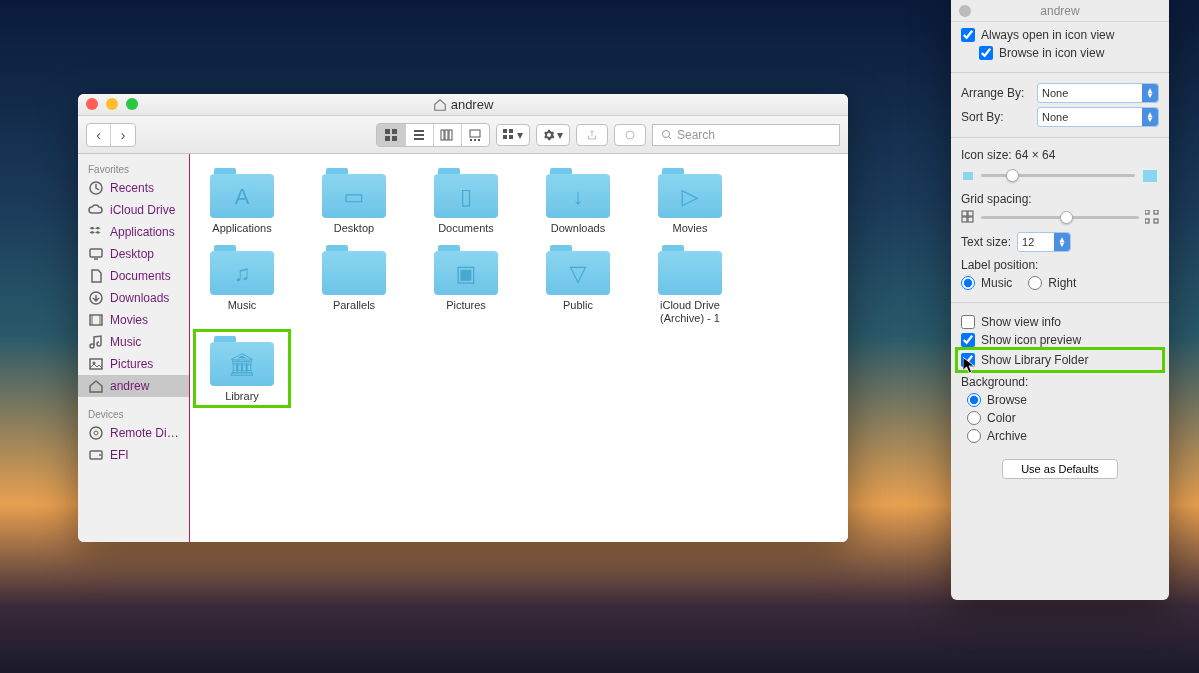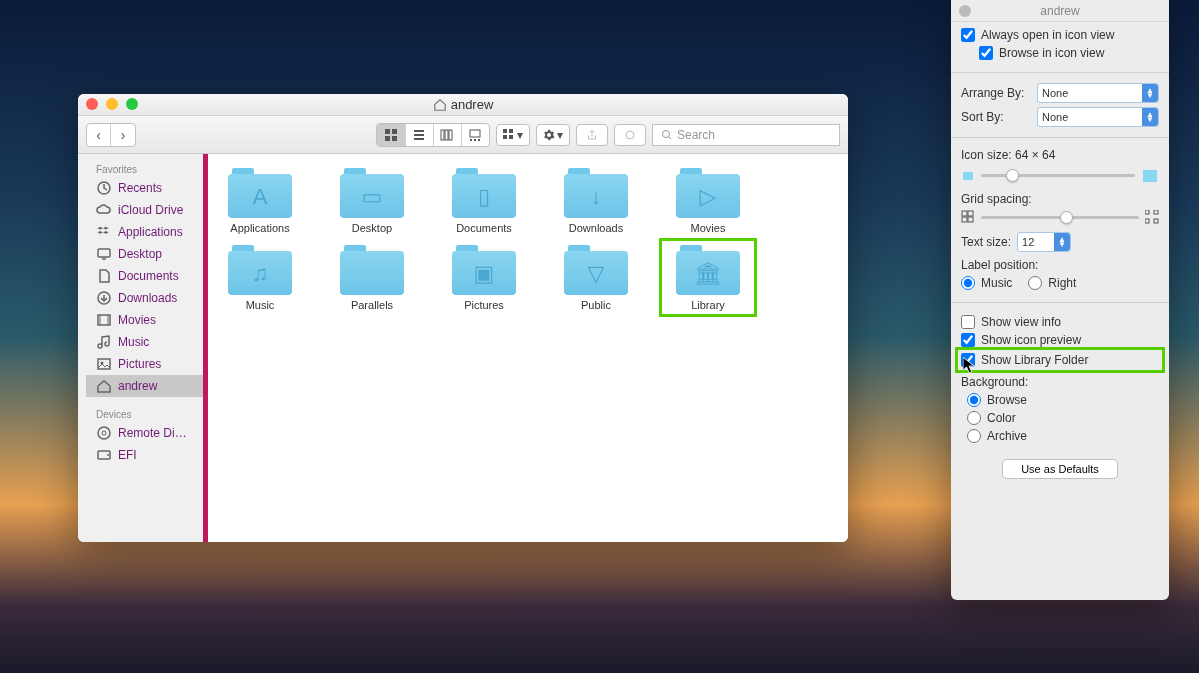--- a/index.html
+++ b/index.html
@@ -29,21 +29,21 @@
 .nav-btn { display: flex; border: 1px solid #c0c0c0; border-radius: 4px; background: #fff; }
 .nav-btn button { width: 24px; height: 22px; border: none; background: transparent; font-size: 14px; color: #555; }
 .nav-btn button:first-child { border-right: 1px solid #d0d0d0; }
 .view-seg { display: flex; border: 1px solid #c0c0c0; border-radius: 4px; background: #fff; margin-left: auto; }
 .view-seg button { width: 28px; height: 22px; border: none; background: transparent; color: #555; display: flex; align-items: center; justify-content: center; }
 .view-seg button.active { background: #ccc; }
 .view-seg button + button { border-left: 1px solid #d0d0d0; }
 .tool-btn { border: 1px solid #c0c0c0; border-radius: 4px; background: #fff; height: 22px; min-width: 32px; display: flex; align-items: center; justify-content: center; color: #555; font-size: 12px; padding: 0 6px; }
 .search-field { margin-left: auto; width: 188px; height: 22px; border: 1px solid #c0c0c0; border-radius: 0; background: #fff; display: flex; align-items: center; padding: 0 8px; color: #999; font-size: 12px; gap: 4px; }
 .body-area { display: flex; flex: 1; overflow: hidden; }
-.sidebar { width: 130px; background: #f0f0f0; border-right: 5px solid #be185d; padding-top: 6px; font-size: 12px; overflow-y: auto; padding-left: 8px; }
+.sidebar { width: 112px; background: #f0f0f0; border-right: 1px solid #be185d; padding-top: 6px; font-size: 12px; overflow-y: auto; }
 .sb-header { color: #888; font-size: 10px; padding: 4px 10px 2px; text-transform: none; }
 .sb-item { display: flex; align-items: center; gap: 6px; padding: 3px 10px; color: #701a75; }
 .sb-item.active { background: #c8c8c8; }
 .sb-icon { width: 16px; height: 16px; display: flex; align-items: center; justify-content: center; color: #666; flex-shrink: 0; }
 .content { flex: 1; background: #fff; padding: 12px 8px; display: flex; flex-wrap: wrap; align-content: flex-start; gap: 8px 24px; overflow-y: auto; }
 .folder-item { width: 88px; display: flex; flex-direction: column; align-items: center; gap: 4px; position: relative; }
 .folder-icon { width: 64px; height: 52px; position: relative; }
 .folder-icon::before { content: ''; position: absolute; left: 4px; top: 2px; width: 22px; height: 8px; background: #72c8ea; border-radius: 2px 2px 0 0; }
 .folder-icon::after { content: ''; position: absolute; left: 0; top: 8px; width: 64px; height: 44px; background: linear-gradient(#8ad5f0, #6dc4e8); border-radius: 4px; }
 .folder-glyph { position: absolute; top: 18px; left: 50%; transform: translateX(-50%); z-index: 1; color: #4aa8d0; font-size: 22px; }
@@ -325,20 +325,26 @@
             <span class="folder-glyph">▣</span>
           </div>
           <div class="folder-label">Pictures</div>
         </div>
         <div class="folder-item">
           <div class="folder-icon">
             <span class="folder-glyph">▽</span>
           </div>
           <div class="folder-label">Public</div>
         </div>
+        <div class="folder-item">
+          <div class="folder-icon">
+            <span class="folder-glyph"></span>
+          </div>
+          <div class="folder-label">iCloud Drive (Archive) - 1</div>
+        </div>
         <div class="folder-item highlight">
           <div class="folder-icon">
             <span class="folder-glyph">🏛</span>
           </div>
           <div class="folder-label">Library</div>
         </div>
       </div>
   </div>
 </div>
 

